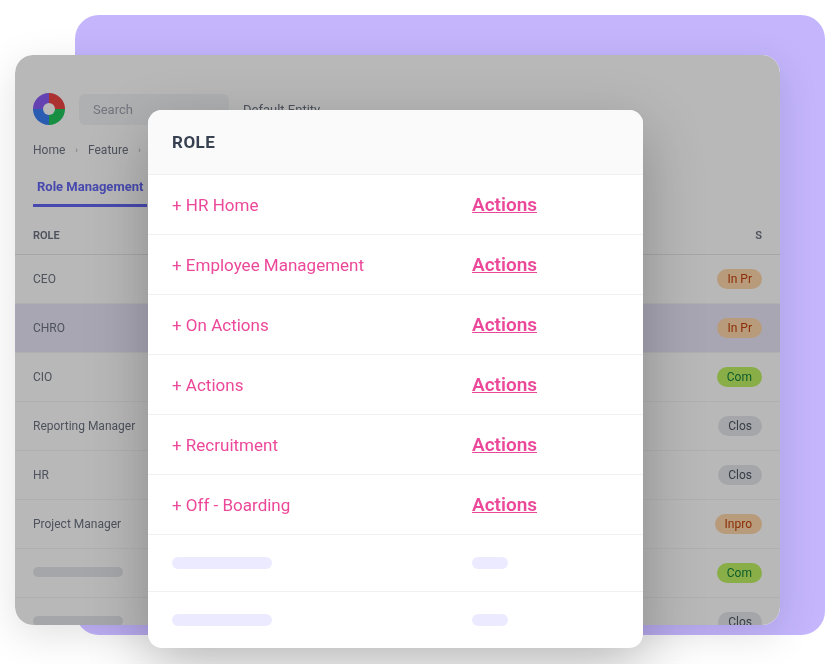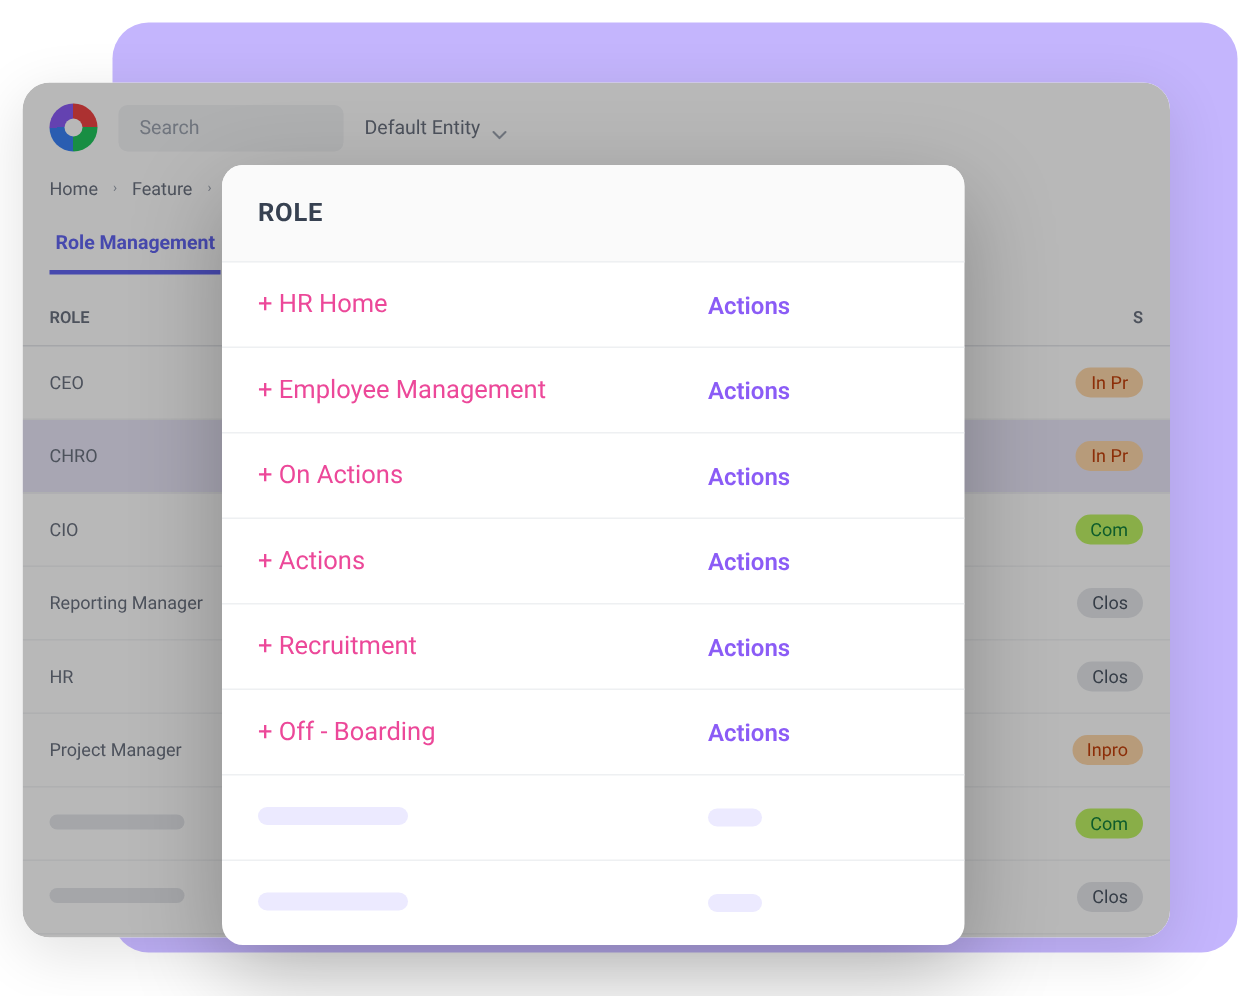--- a/index.html
+++ b/index.html
@@ -29,20 +29,21 @@
       background: #fff;
       border-radius: 18px;
       box-shadow: 0 10px 40px rgba(0,0,0,0.12);
       overflow: hidden;
     }
     .header {
       display: flex;
       align-items: center;
       gap: 14px;
       padding: 14px 18px;
+      margin-top: 24px;
     }
     .logo {
       width: 32px;
       height: 32px;
       border-radius: 50%;
       background: conic-gradient(#ef4444 0 90deg, #22c55e 90deg 180deg, #3b82f6 180deg 270deg, #8b5cf6 270deg 360deg);
       position: relative;
     }
     .logo::after {
       content: "";
@@ -157,23 +158,24 @@
       padding: 18px 24px;
       border-bottom: 1px solid #eef0f2;
     }
     .modal-row:last-child { border-bottom: none; }
     .modal-label {
       font-size: 17px;
       color: #ec4899;
       flex: 0 0 300px;
     }
     .modal-action {
-      font-size: 16px;
-      color: #8b5cf6;
+      font-size: 19px;
+      color: #ec4899;
       font-weight: 600;
+      text-decoration: underline;
     }
     .modal-skel {
       display: inline-block;
       background: #eceaff;
       border-radius: 10px;
       height: 12px;
     }
   </style>
 </head>
 <body>

